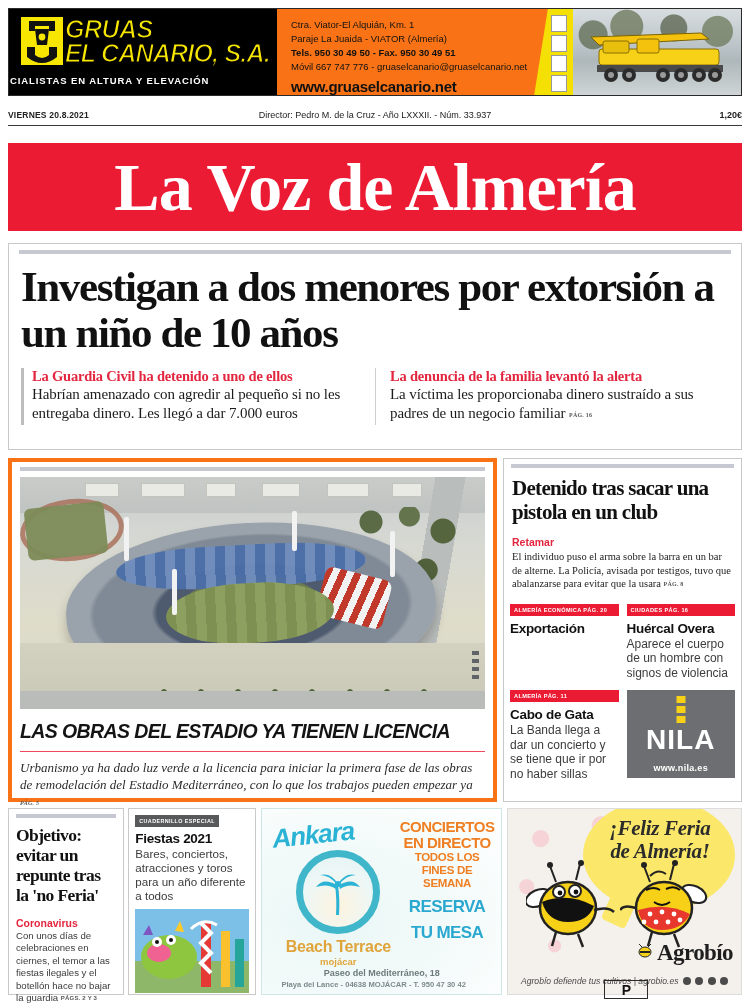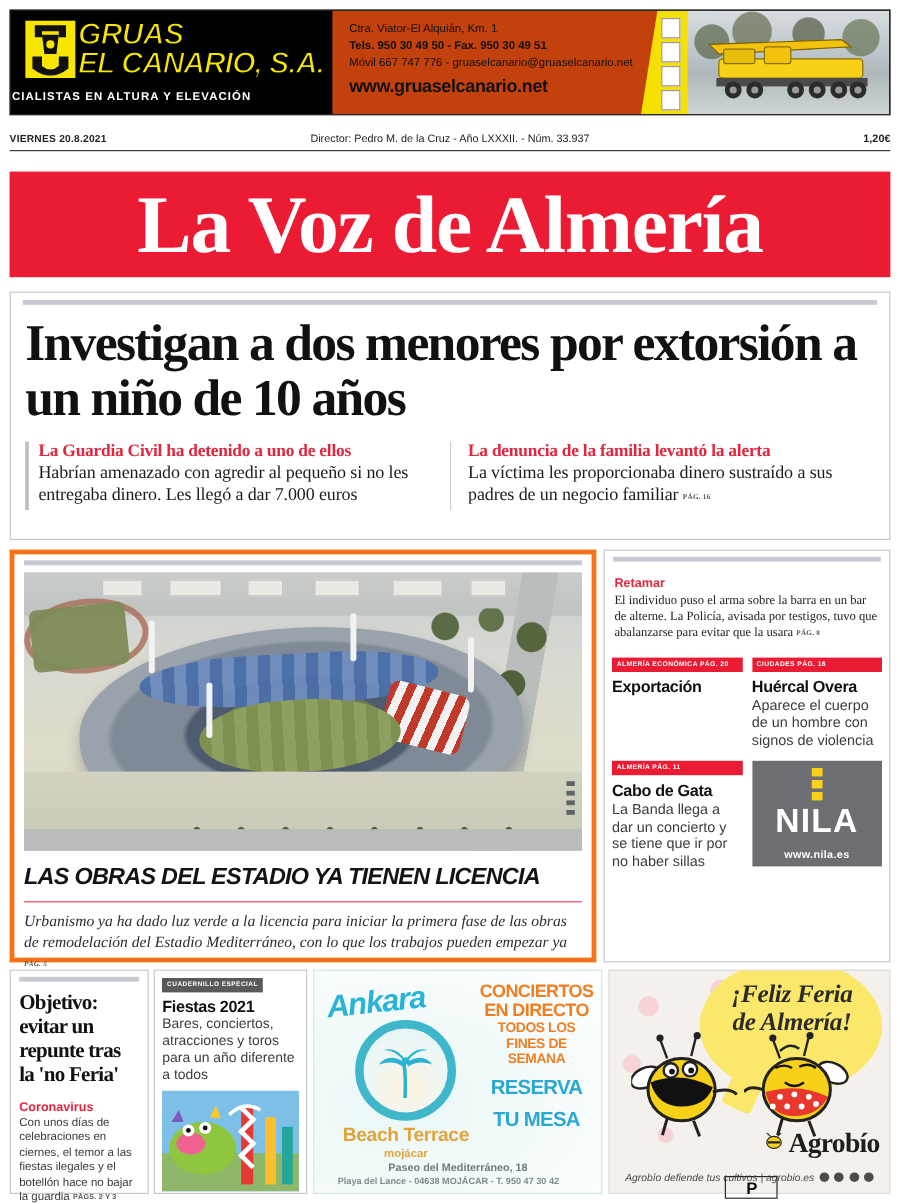--- a/index.html
+++ b/index.html
@@ -31,21 +31,21 @@
   }
   .gruas-2 {
     font-size: 25px; font-weight: 900; letter-spacing: -.8px; line-height: .95;
     color: #f7e600; -webkit-text-stroke: 1.2px #000; font-style: italic;
   }
   .gruas-sub {
     margin-top: 9px; margin-left: -36px; font-size: 9.5px; font-weight: 700;
     letter-spacing: .9px; color: #ffffff;
   }
   .topad-mid {
-    flex: 1; background: #c2410c; position: relative; padding: 9px 16px 0 14px;
+    flex: 1; background: #f97316; position: relative; padding: 9px 16px 0 14px;
     color: #111;
   }
   .topad-mid .l { font-size: 9.5px; line-height: 14px; font-weight: 400; }
   .topad-mid .lb { font-size: 9.5px; line-height: 14px; font-weight: 700; }
   .topad-mid .web { font-size: 15px; font-weight: 900; margin-top: 4px; letter-spacing: -.3px;}
   .topad-mid:after{
     content:""; position:absolute; right:-14px; top:0; width:46px; height:100%;
     background:#f5e003; transform: skewX(-9deg);
   }
   .cert-col {
@@ -296,20 +296,21 @@
       </svg>
       <div class="gruas-wrap">
         <div class="gruas-1">GRUAS</div>
         <div class="gruas-2">EL CANARIO, S.A.</div>
       </div>
       <div class="gruas-sub">ESPECIALISTAS EN ALTURA Y ELEVACIÓN</div>
     </div>
 
     <div class="topad-mid">
       <div class="l">Ctra. Viator-El Alquián, Km. 1</div>
+      <div class="l">Paraje La Juaida - VIATOR (Almería)</div>
       <div class="lb">Tels. 950 30 49 50 - Fax. 950 30 49 51</div>
       <div class="l">Móvil 667 747 776 - gruaselcanario@gruaselcanario.net</div>
       <div class="web">www.gruaselcanario.net</div>
       <div class="cert-col">
         <div></div>
         <div></div>
         <div></div>
         <div></div>
       </div>
     </div>
@@ -409,20 +410,21 @@
           <i style="right:2px;top:26px"></i>
       </div>
     </div>
     <div class="photo-hl">LAS OBRAS DEL ESTADIO YA TIENEN LICENCIA</div>
     <div class="photo-redline"></div>
     <div class="photo-dek"><span>Urbanismo ya ha dado luz verde a la licencia para iniciar la primera fase de las obras de remodelación del Estadio Mediterráneo, con lo que los trabajos pueden empezar ya</span> <span class="pg">PÁG. 5</span></div>
   </div>
 
   <div class="rcol">
     <div class="rcol-rule"></div>
+    <div class="rcol-hl">Detenido tras sacar una pistola en un club</div>
     <div class="rcol-k">Retamar</div>
     <div class="rcol-t"><span>El individuo puso el arma sobre la barra en un bar de alterne. La Policía, avisada por testigos, tuvo que abalanzarse para evitar que la usara</span> <span class="pg">PÁG. 8</span></div>
 
     <div class="boxrow">
       <div class="nbox">
         <div class="ntag">ALMERÍA ECONÓMICA  PÁG. 20</div>
         <div class="ntitle">Exportación</div>
       </div>
       <div class="nbox">
         <div class="ntag">CIUDADES PÁG. 16</div>

